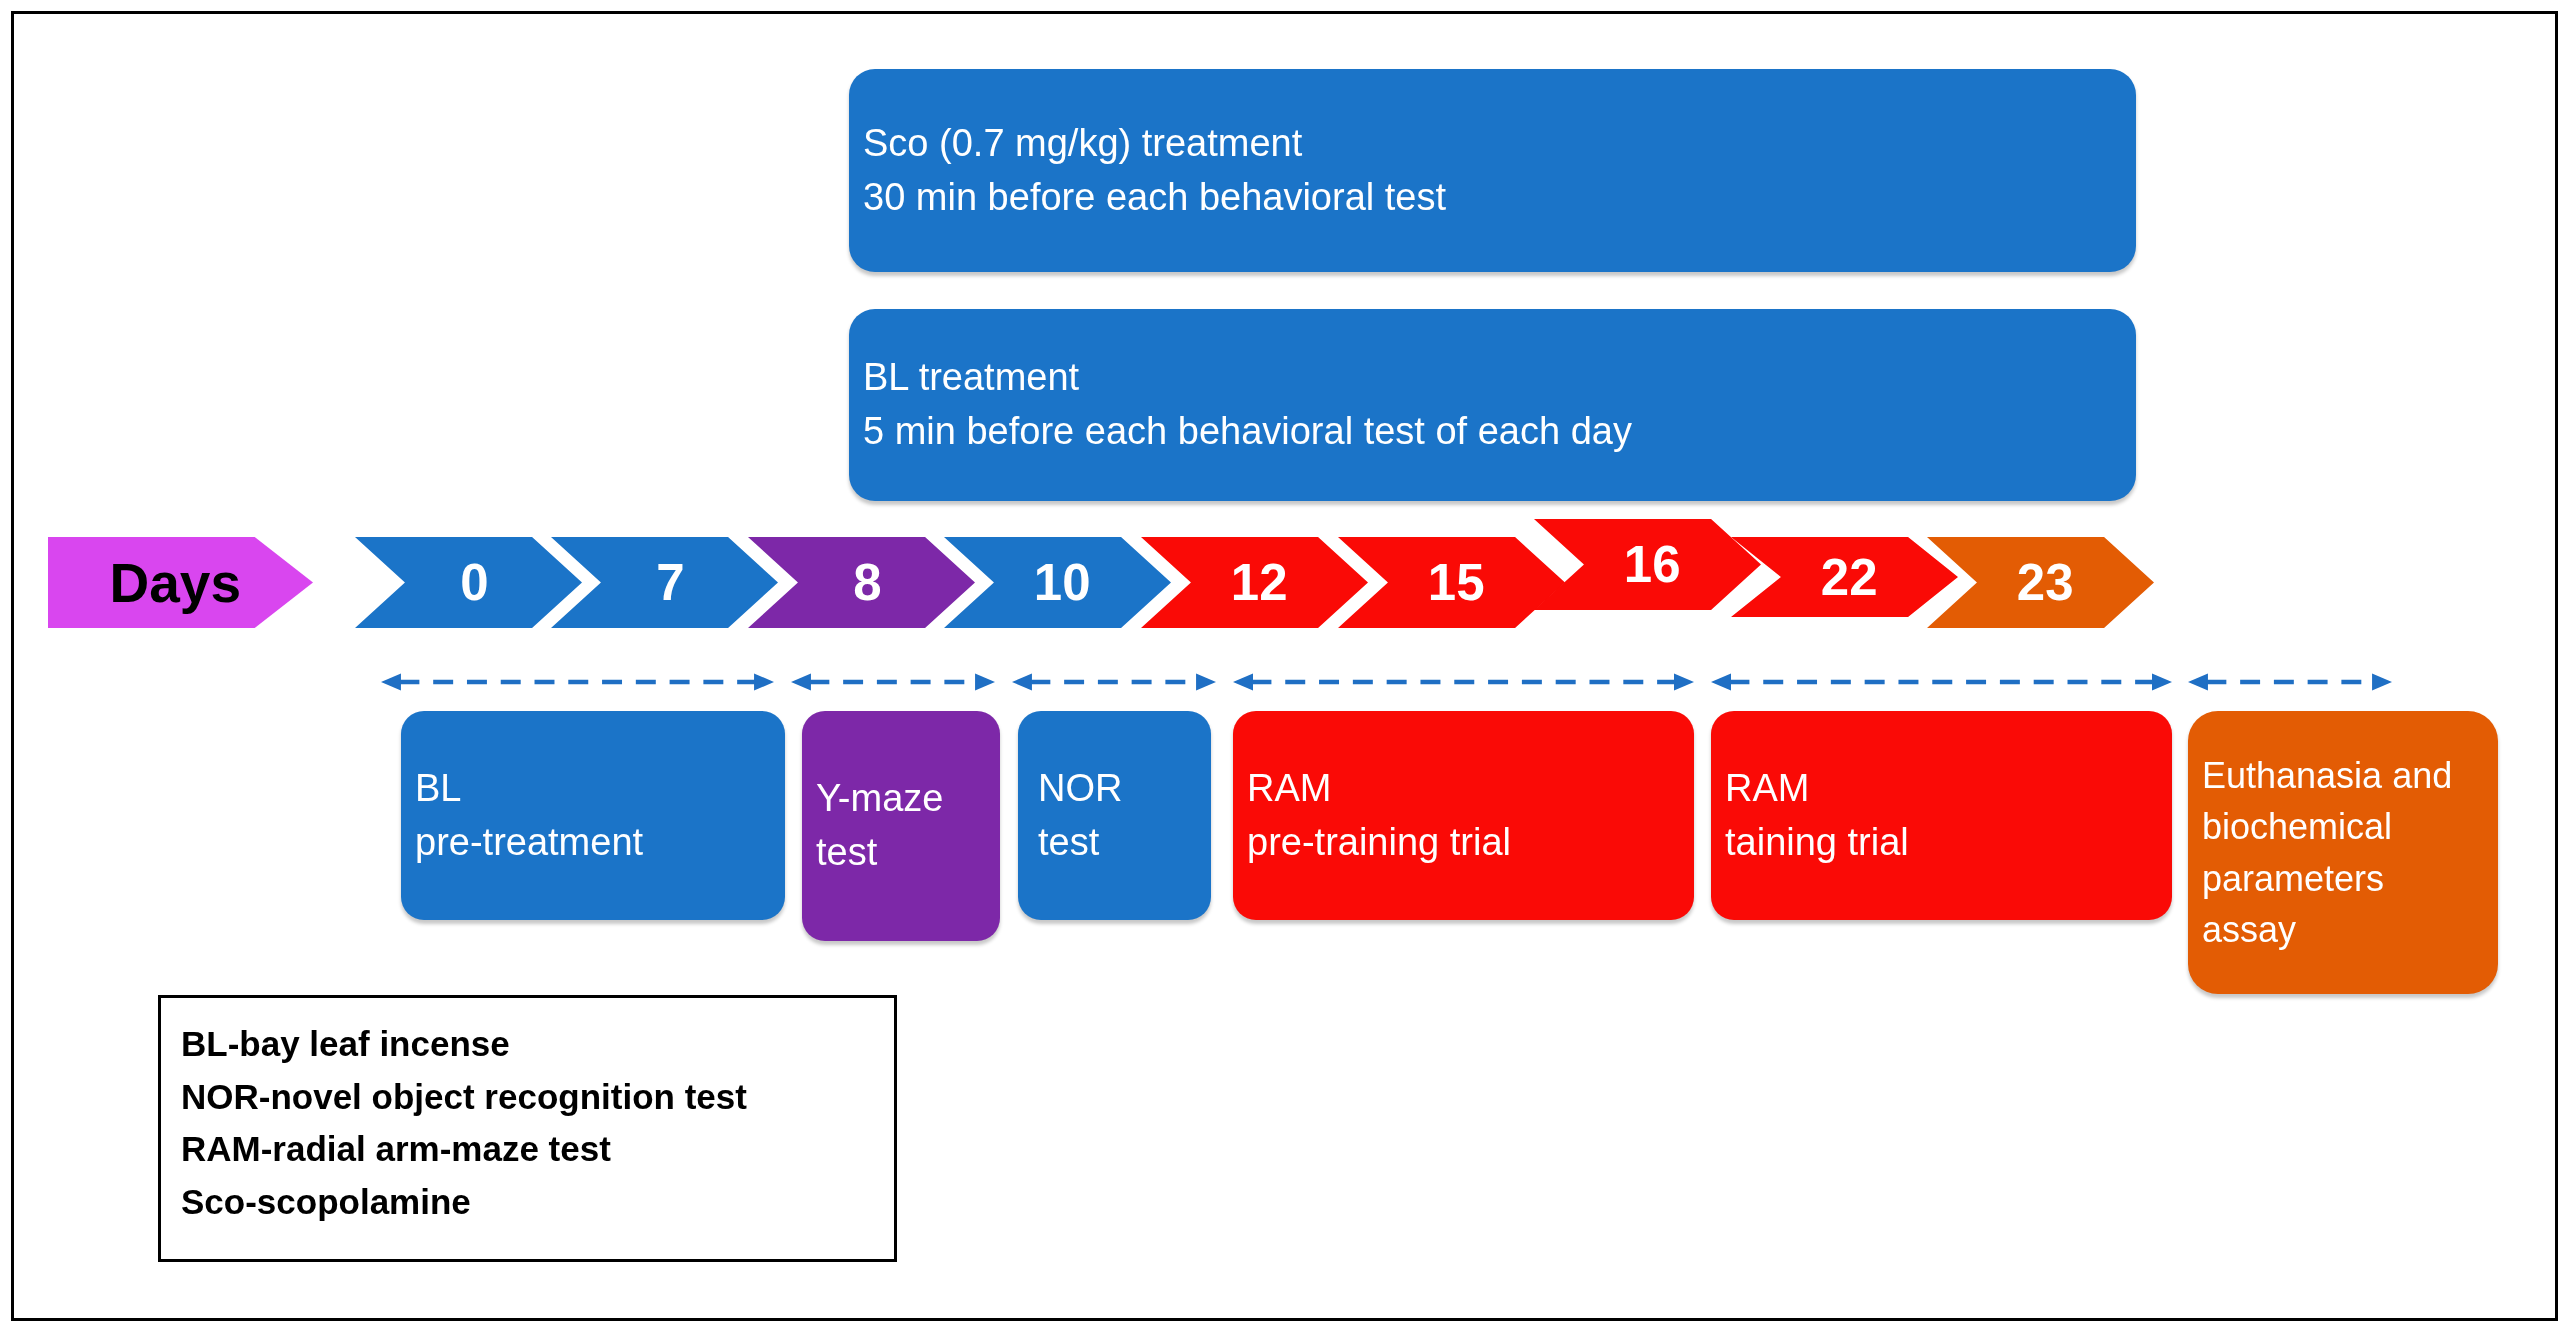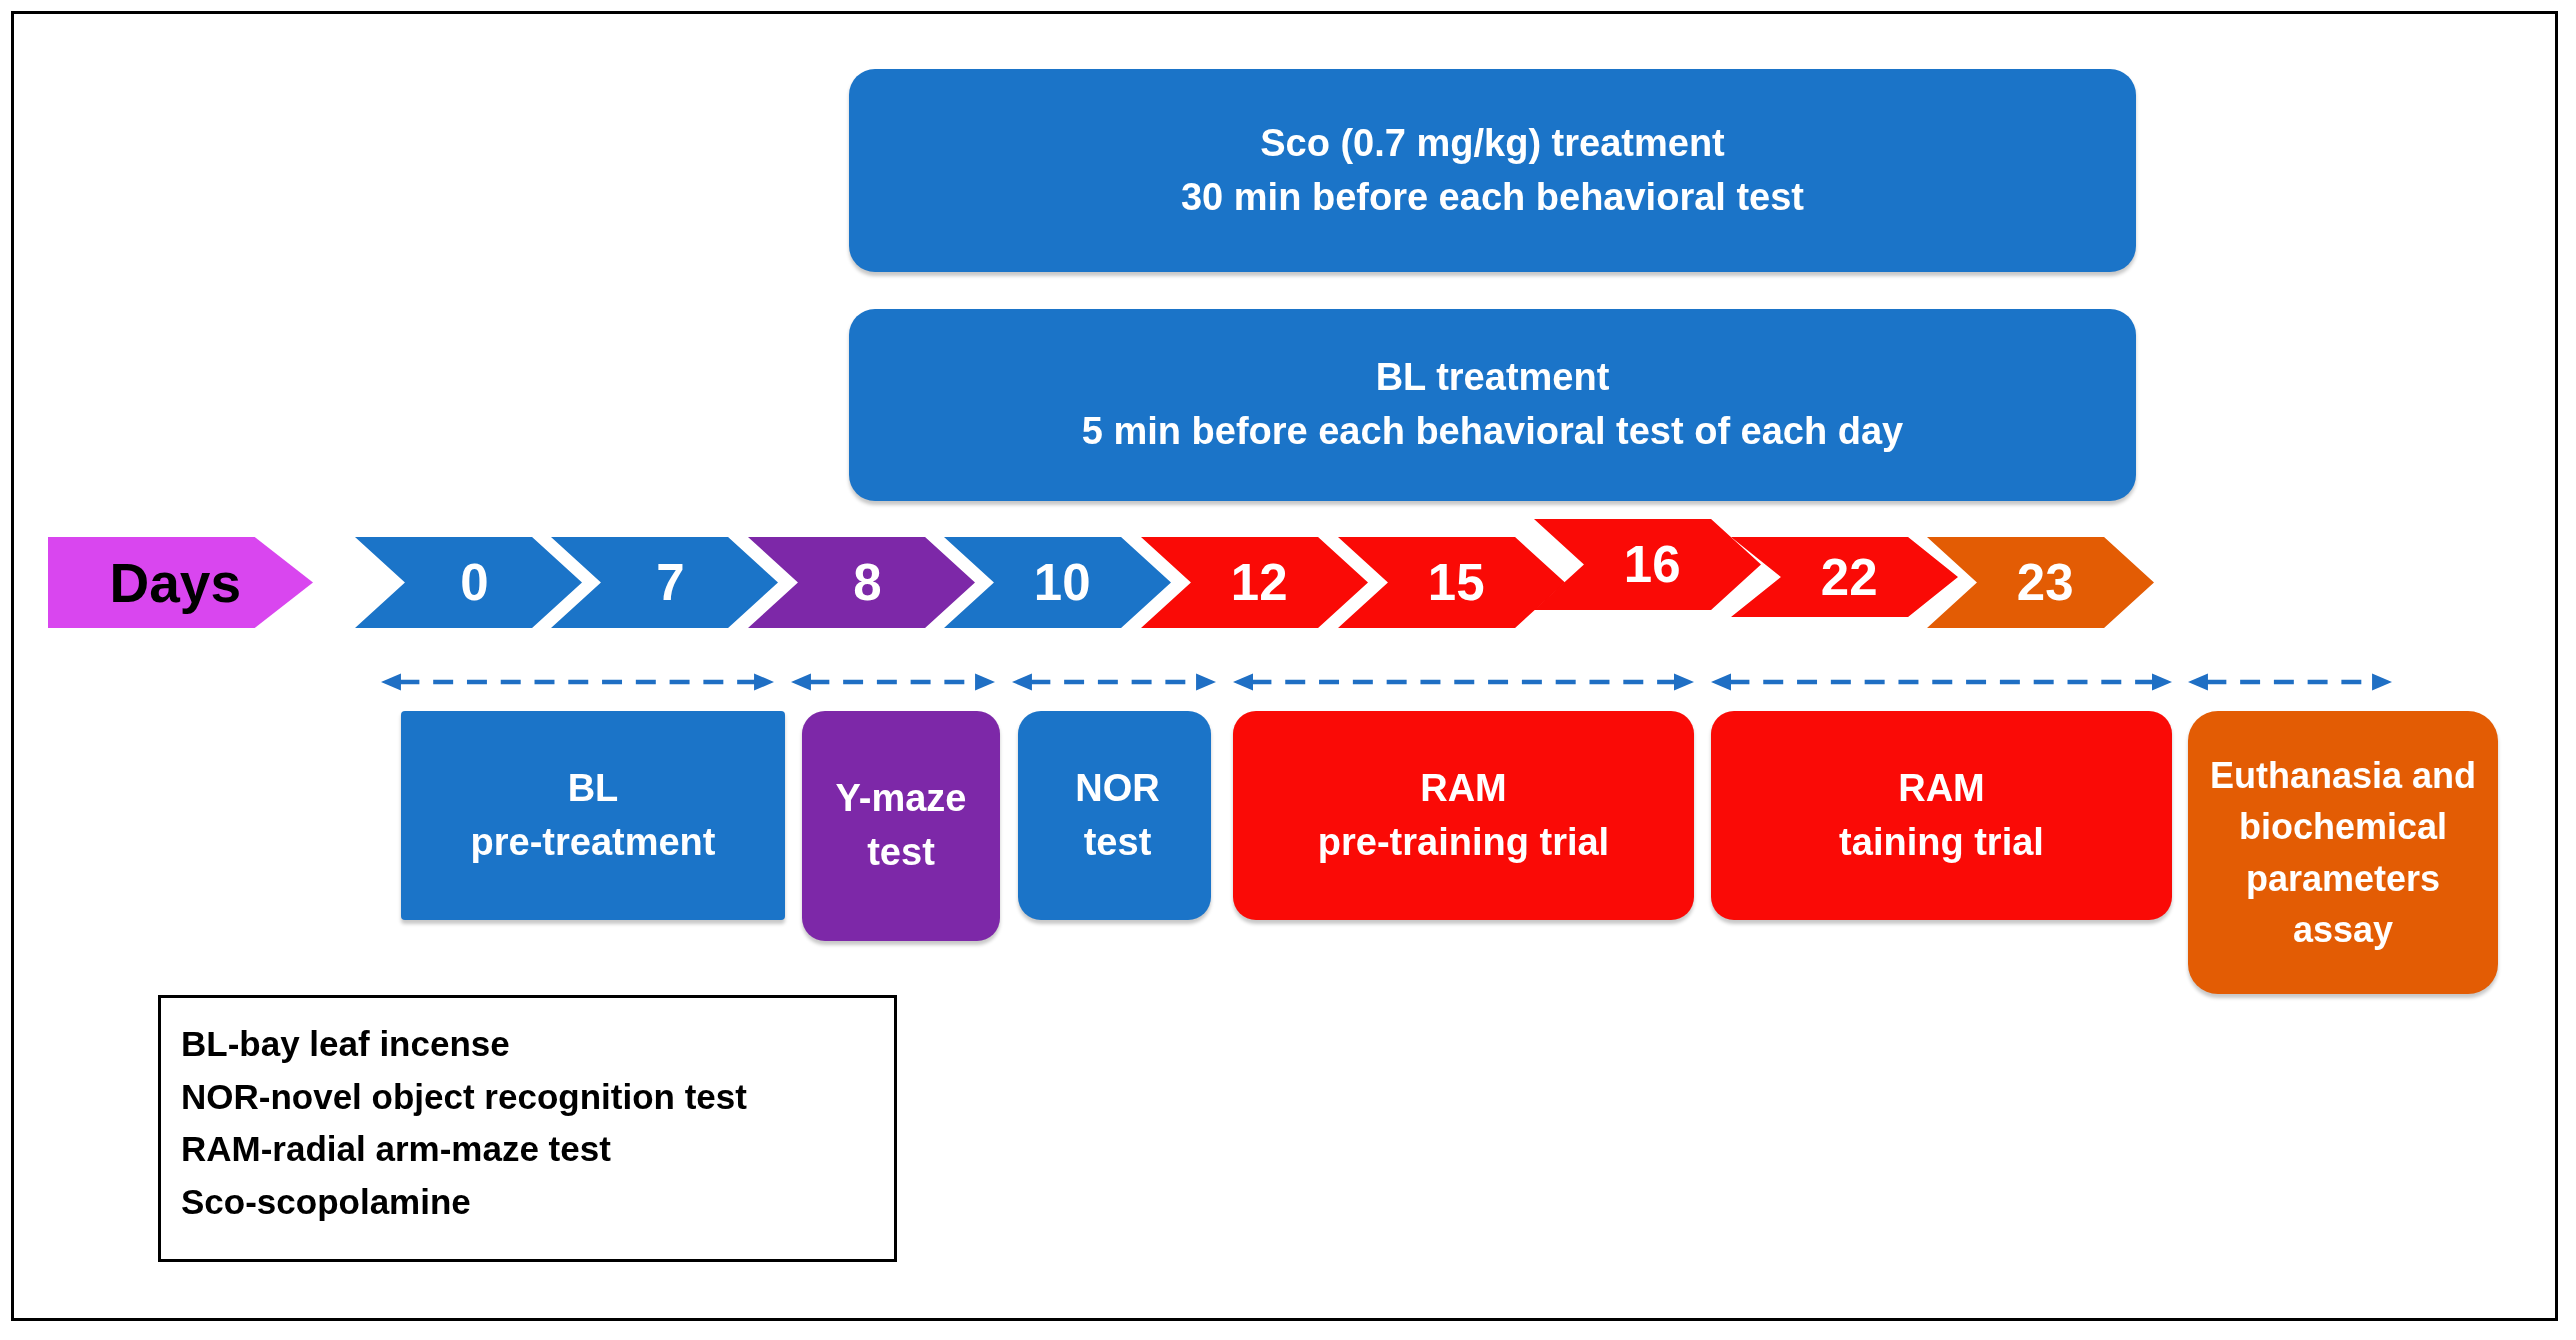--- a/index.html
+++ b/index.html
@@ -30,24 +30,24 @@
     box-sizing: border-box;
   }
 
   
   .banner {
     position: absolute;
     border-radius: 26px;
     color: #ffffff;
     display: flex;
     flex-direction: column;
-    align-items: center;
+    align-items: flex-start;
     justify-content: center;
     text-align: center;
-    font-weight: bold;
+    font-weight: normal;
     box-shadow: 0 3.1px 3.8px rgba(0,0,0,0.22);
     box-sizing: border-box;
     line-height: 1.42;
     padding: 4.6px 14px;
   }
   .banner .line { display: block; white-space: nowrap; }
 
   
   .chev {
     position: absolute;
@@ -190,21 +190,21 @@
   </div>
 
   <div class="measure" style="left:2188px; top:668px; width:204px;">
     <svg viewBox="0 0 266 36" preserveAspectRatio="none">
       <polygon points="0,18 26,7 26,29" fill="#1F6FC4"></polygon>
       <polygon points="266,18 240,7 240,29" fill="#1F6FC4"></polygon>
       <line x1="24" y1="18" x2="242" y2="18" stroke="#1F6FC4" stroke-width="6" stroke-dasharray="26 18"></line>
     </svg>
   </div>
 
-  <div class="banner" style="left:401px; top:711px; width:384px; height:209px; background:#1B74C8; font-size:38px; border-radius:4px;">
+  <div class="banner" style="left:401px; top:711px; width:384px; height:209px; background:#1B74C8; font-size:38px; border-radius:23px;">
     <span class="line">BL</span>
     <span class="line">pre-treatment</span>
   </div>
 
   <div class="banner" style="left:802px; top:711px; width:198px; height:230px; background:#7D28A8; font-size:38px; border-radius:23px;">
     <span class="line">Y-maze</span>
     <span class="line">test</span>
   </div>
 
   <div class="banner" style="left:1018px; top:711px; width:193px; height:209px; background:#1B74C8; font-size:38px; border-radius:23px;padding-left:20px;">

